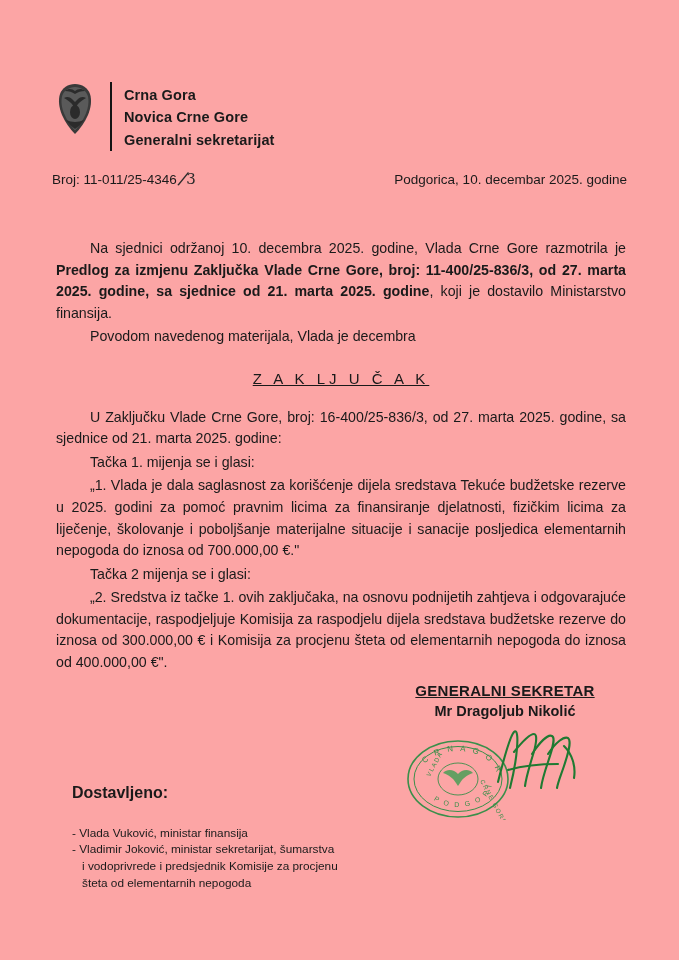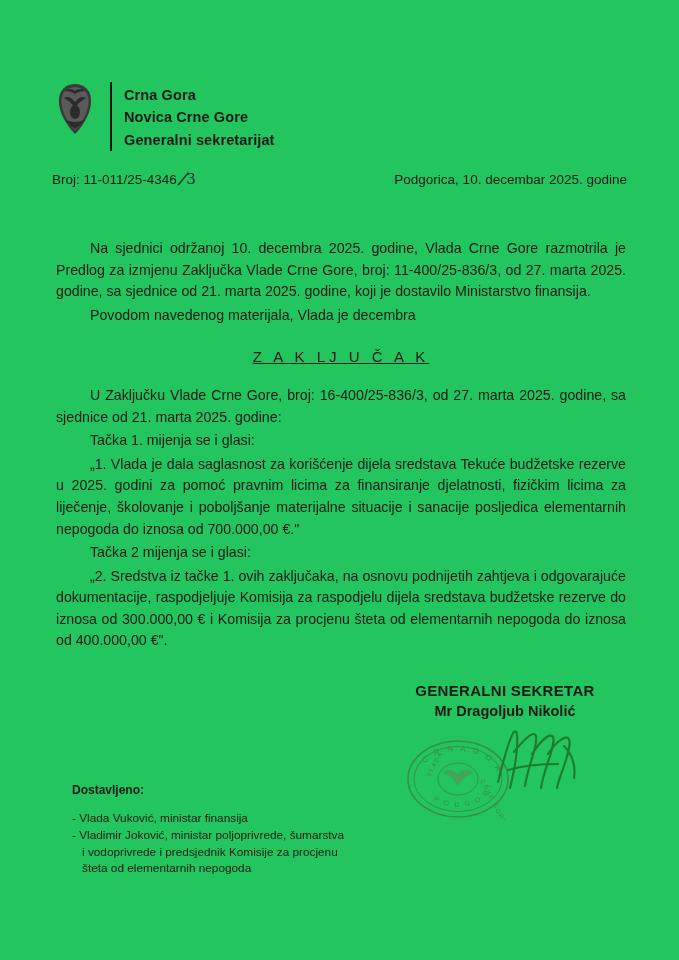--- a/index.html
+++ b/index.html
@@ -11,21 +11,21 @@
     width: 679px;
     height: 960px;
     position: relative;
     font-family: "Liberation Sans", sans-serif;
     color: #1a1a1a;
     overflow: hidden;
   }
   .page {
     position: absolute;
     inset: 0;
-    background: #22c55e;
+    background: #fca5a5;
   }
 
   
   .header {
     position: absolute;
     left: 52px;
     top: 82px;
     display: flex;
     align-items: flex-start;
   }
@@ -85,21 +85,21 @@
     position: absolute;
     left: 56px;
     top: 238px;
     width: 570px;
     font-size: 14.2px;
     line-height: 1.52;
     text-align: justify;
   }
   .body-text p { margin: 0 0 2px 0; }
   .indent { text-indent: 34px; }
-  .b { font-weight: normal; }
+  .b { font-weight: bold; }
 
   .zakljucak {
     text-align: center;
     font-size: 15px;
     font-weight: normal;
     letter-spacing: 4px;
     margin: 20px 0 16px 0;
     text-decoration: underline;
   }
 
@@ -110,20 +110,21 @@
     position: absolute;
     right: 24px;
     top: 682px;
     width: 300px;
     text-align: center;
   }
   .sig-title {
     font-size: 15px;
     font-weight: bold;
     letter-spacing: 0.3px;
+    text-decoration: underline;
   }
   .sig-name {
     font-size: 14.5px;
     font-weight: bold;
     margin-top: 4px;
   }
 
   
   .stamp {
     position: absolute;
@@ -148,22 +149,22 @@
   .distribution {
     position: absolute;
     left: 72px;
     top: 782px;
     width: 420px;
     font-size: 11.8px;
     line-height: 1.42;
   }
   .distribution .dist-title {
     font-weight: bold;
-    margin-bottom: 11px;
-    font-size: 12px;
+    margin-bottom: 20px;
+    font-size: 16px;
   }
   .distribution .dist-item { white-space: pre-wrap; }
   .dist-cont { padding-left: 10px; }
 </style>
 </head>
 <body>
 
 <div class="page">
 
   <div class="header">
@@ -241,18 +242,18 @@
         <path d="M60 30 C68 18 76 12 80 14 C84 17 80 30 76 42 C73 51 70 58 69 64"></path>
         <path d="M20 46 C34 42 52 40 70 40"></path>
         <path d="M76 22 C84 30 88 42 86 54"></path>
       </g>
     </svg>
   </div>
 
   <div class="distribution">
     <div class="dist-title">Dostavljeno:</div>
     <div class="dist-item">- Vlada Vuković, ministar finansija</div>
-    <div class="dist-item">- Vladimir Joković, ministar poljoprivrede, šumarstva</div>
+    <div class="dist-item">- Vladimir Joković, ministar sekretarijat, šumarstva</div>
     <div class="dist-item dist-cont">i vodoprivrede i predsjednik Komisije za procjenu</div>
     <div class="dist-item dist-cont">šteta od elementarnih nepogoda</div>
   </div>
 
 </div>
 
 </body></html>

